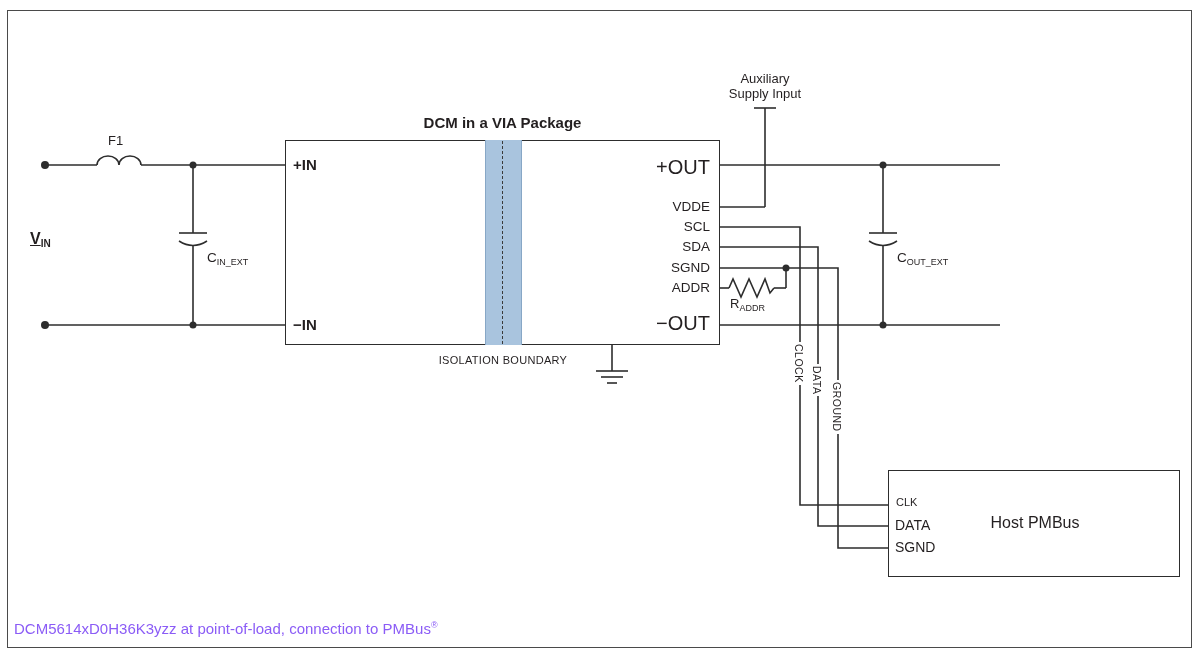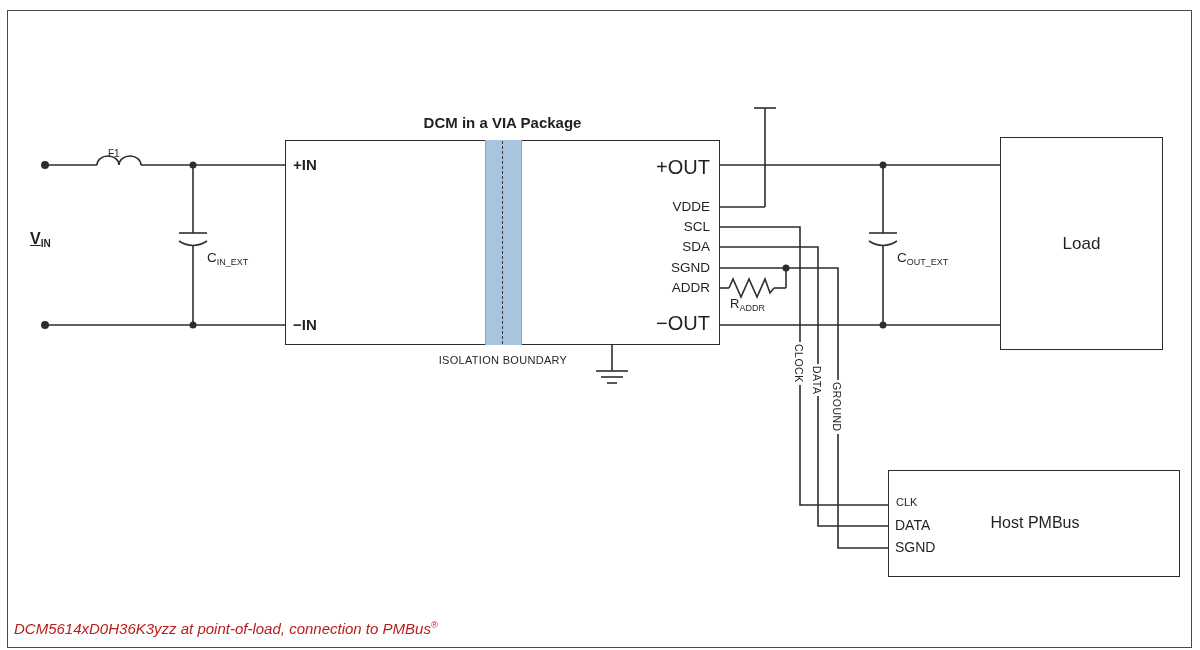--- a/index.html
+++ b/index.html
@@ -28,21 +28,21 @@
     background:#a9c4de;border-left:1px solid #87a7c6;border-right:1px solid #87a7c6;box-sizing:border-box;
   }
   .iso-dash{
     position:absolute;left:502px;top:141px;width:0;height:203px;
     border-left:1.5px dashed #3a3a3a;
   }
   .vlabel{
     position:absolute;writing-mode:vertical-rl;font-size:10.5px;background:#ffffff;
     padding:2px 1px;letter-spacing:0.5px;text-align:center;
   }
-  .caption{font-size:15px;font-style:italic;color:#b91c1c;}
+  .caption{font-size:15px;color:#8b5cf6;}
   .caption sup{font-size:9px;}
   .hostTitle{width:230px;text-align:center;font-size:16px;font-weight:normal;}
   .loadBoxInner{display:flex;align-items:center;justify-content:center;width:100%;height:100%;font-size:17px;}
   .aux{width:130px;text-align:center;font-size:13px;}
 </style>
 </head>
 <body>
 
 <div id="stage">
 
@@ -96,42 +96,43 @@
       <circle cx="883" cy="165" r="3.5"></circle>
       <circle cx="883" cy="325" r="3.5"></circle>
       <circle cx="786" cy="268" r="3.5"></circle>
     </g>
   </svg>
 
   <div class="box" style="left:285px;top:140px;width:435px;height:205px;"></div>
   <div class="iso-band"></div>
   <div class="iso-dash"></div>
 
-  <div class="box" style="left:1000px;top:137px;width:163px;height:213px;">
-    <div class="loadBoxInner">Load</div>
-  </div>
 
   <div class="box" style="left:888px;top:470px;width:292px;height:107px;"></div>
 
   <div class="lbl title" style="left:285px;top:114px;">DCM in a VIA Package</div>
   <div class="lbl center" style="left:385px;top:354px;width:236px;font-size:11px;letter-spacing:0.3px;">ISOLATION BOUNDARY</div>
 
+  <div class="lbl aux" style="left:700px;top:72px;">
+    <span>Auxiliary</span><br>
+    <span>Supply Input</span>
+  </div>
 
   <div class="lbl pinL" style="left:293px;top:156px;">+IN</div>
   <div class="lbl pinL" style="left:293px;top:316px;">−IN</div>
 
   <div class="lbl pinR big" style="left:600px;top:156px;">+OUT</div>
   <div class="lbl pinR" style="left:600px;top:199px;">VDDE</div>
   <div class="lbl pinR" style="left:600px;top:219px;">SCL</div>
   <div class="lbl pinR" style="left:600px;top:239px;">SDA</div>
   <div class="lbl pinR" style="left:600px;top:260px;">SGND</div>
   <div class="lbl pinR" style="left:600px;top:280px;">ADDR</div>
   <div class="lbl pinR big" style="left:600px;top:312px;">−OUT</div>
 
-  <div class="lbl" style="left:108px;top:148px;font-size:10px;">F1</div>
+  <div class="lbl" style="left:108px;top:134px;font-size:13px;">F1</div>
 
   <div class="lbl" style="left:30px;top:230px;font-size:16px;font-weight:bold;text-decoration:underline;">
     <span>V</span><span class="subV">IN</span>
   </div>
 
   <div class="lbl" style="left:207px;top:250px;font-size:13.5px;">
     <span>C</span><span class="sub">IN_EXT</span>
   </div>
 
   <div class="lbl" style="left:897px;top:250px;font-size:13.5px;">

